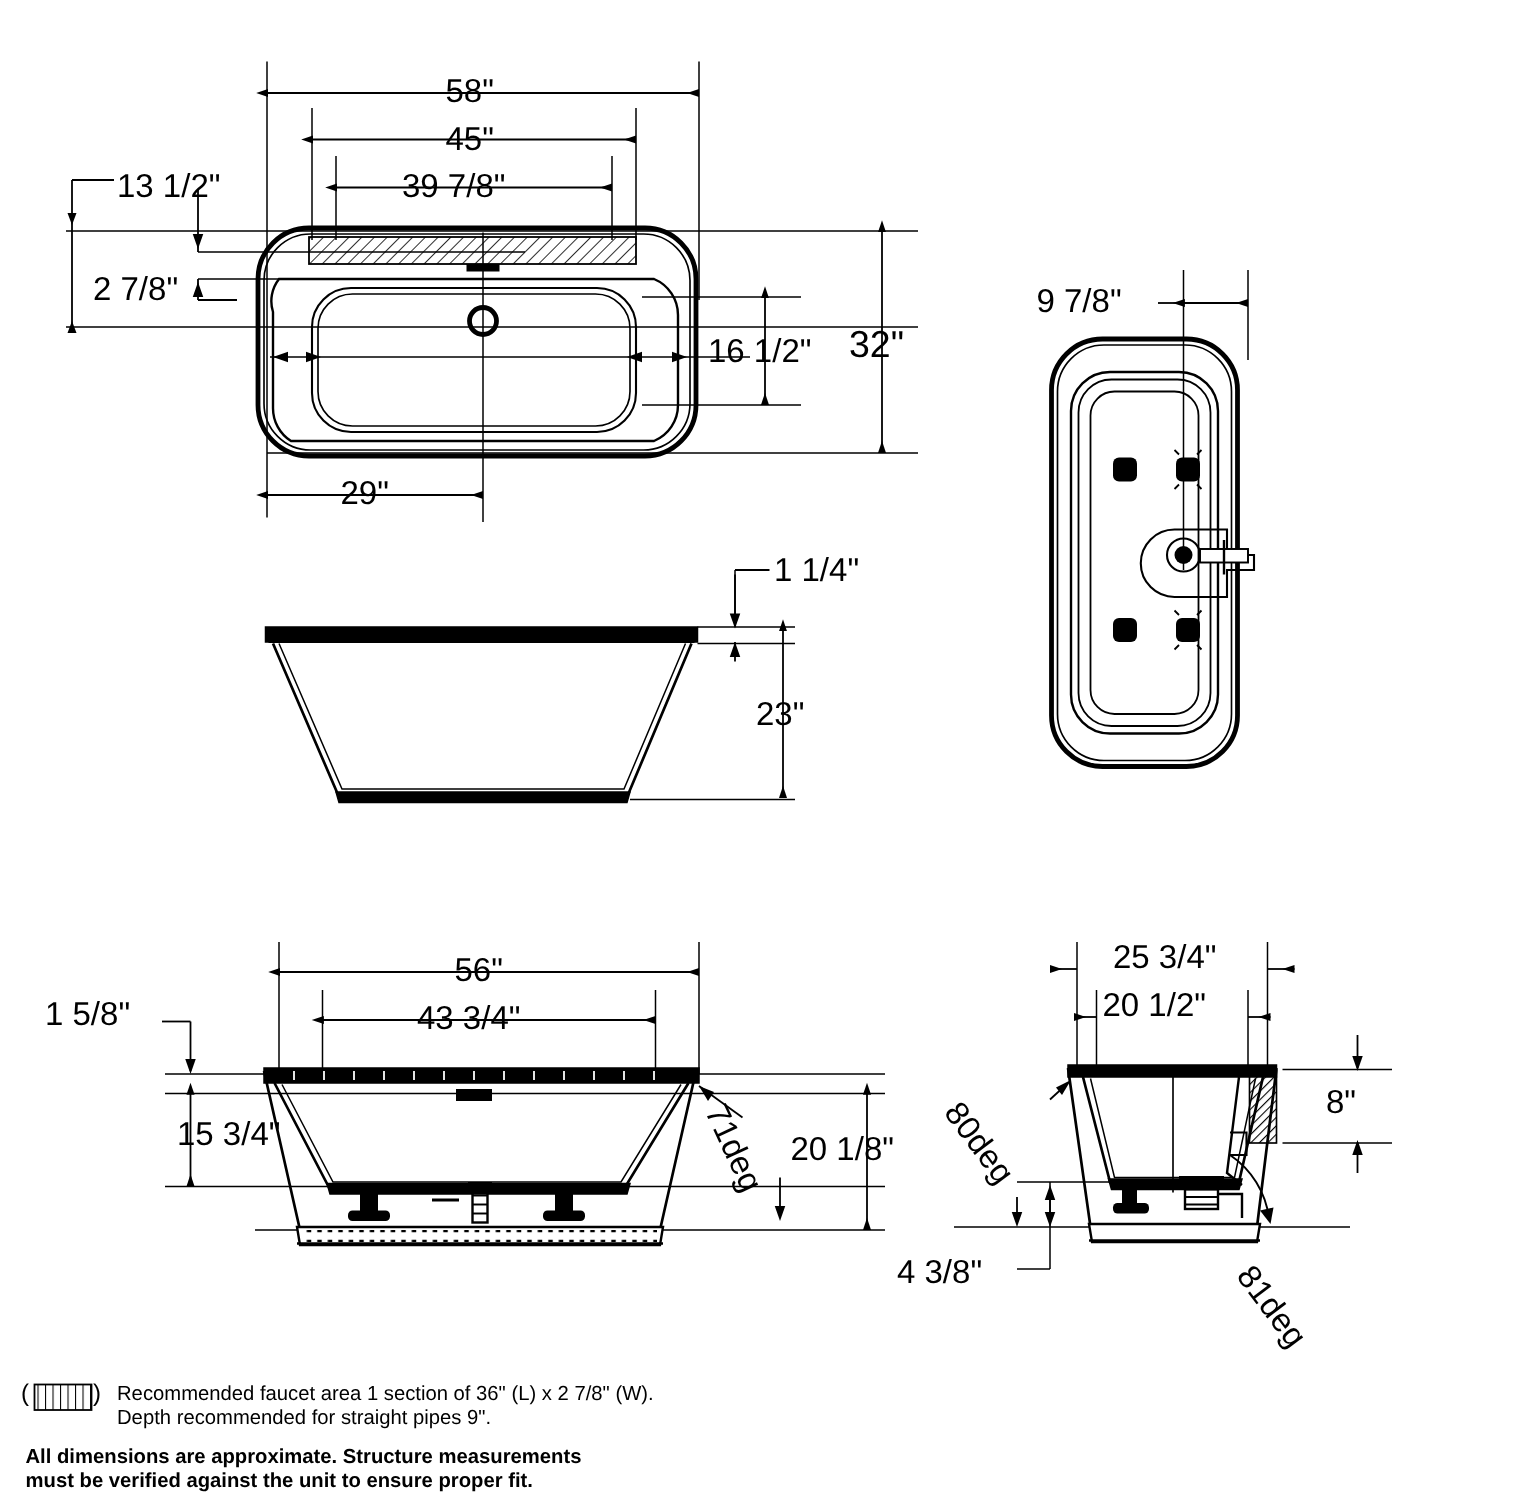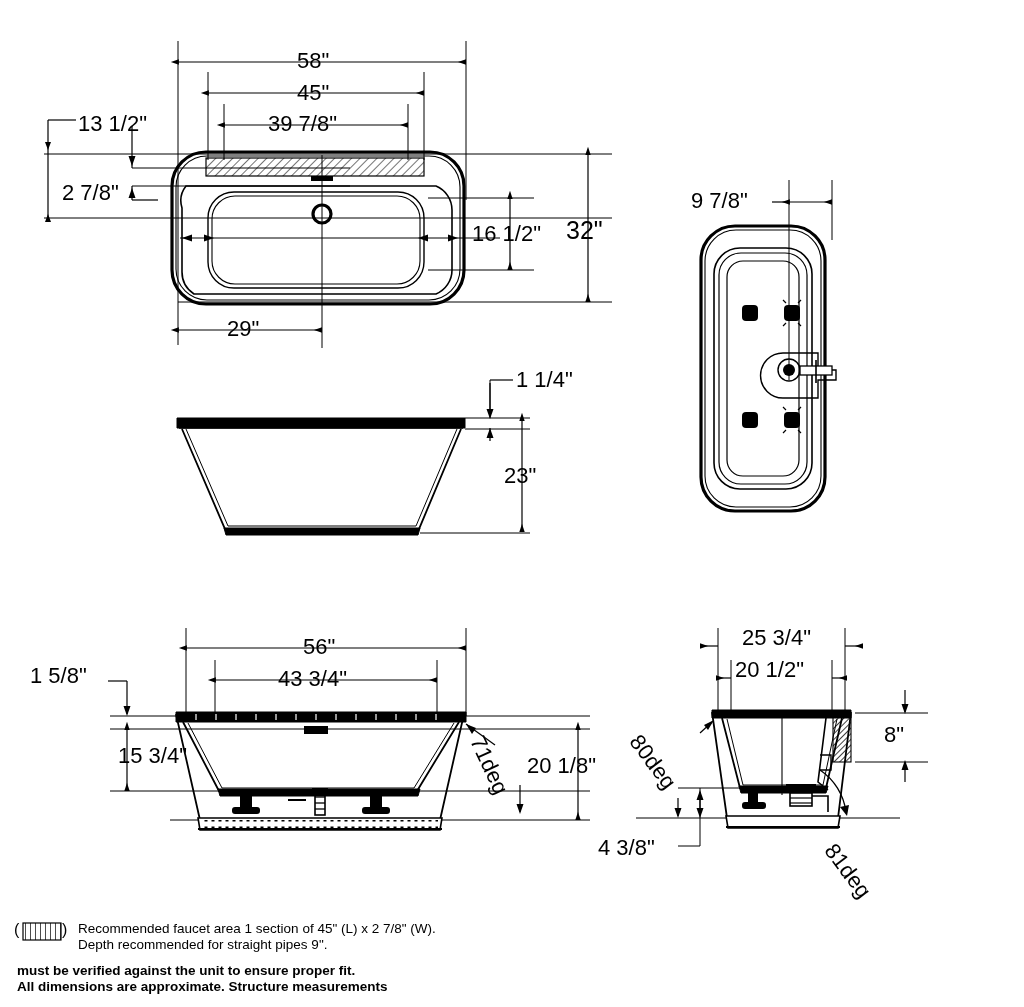--- a/index.html
+++ b/index.html
@@ -407,22 +407,22 @@
   <div class="dimtext rot-neg" style="left:838px; top:840px; transform:rotate(53deg);">81deg</div>
 
   <div class="notes" style="left:14px; top:921px;">
     <span style="font-size:16px;">(</span>
   </div>
   <div class="notes" style="left:62px; top:921px;">
     <span style="font-size:16px;">)</span>
   </div>
 
   <div class="notes" style="left:78px; top:921px;">
-    <div class="note-line">Recommended faucet area 1 section of 45" (L) x 2 7/8" (W).</div>
+    <div class="note-line">Recommended faucet area 1 section of 36" (L) x 2 7/8" (W).</div>
     <div class="note-line">Depth recommended for straight pipes 9".</div>
   </div>
 
   <div class="notes" style="left:17px; top:963px;">
+    <div class="note-bold">All dimensions are approximate. Structure measurements</div>
     <div class="note-bold">must be verified against the unit to ensure proper fit.</div>
-    <div class="note-bold">All dimensions are approximate. Structure measurements</div>
   </div>
 
 </div>
 
 </body></html>

